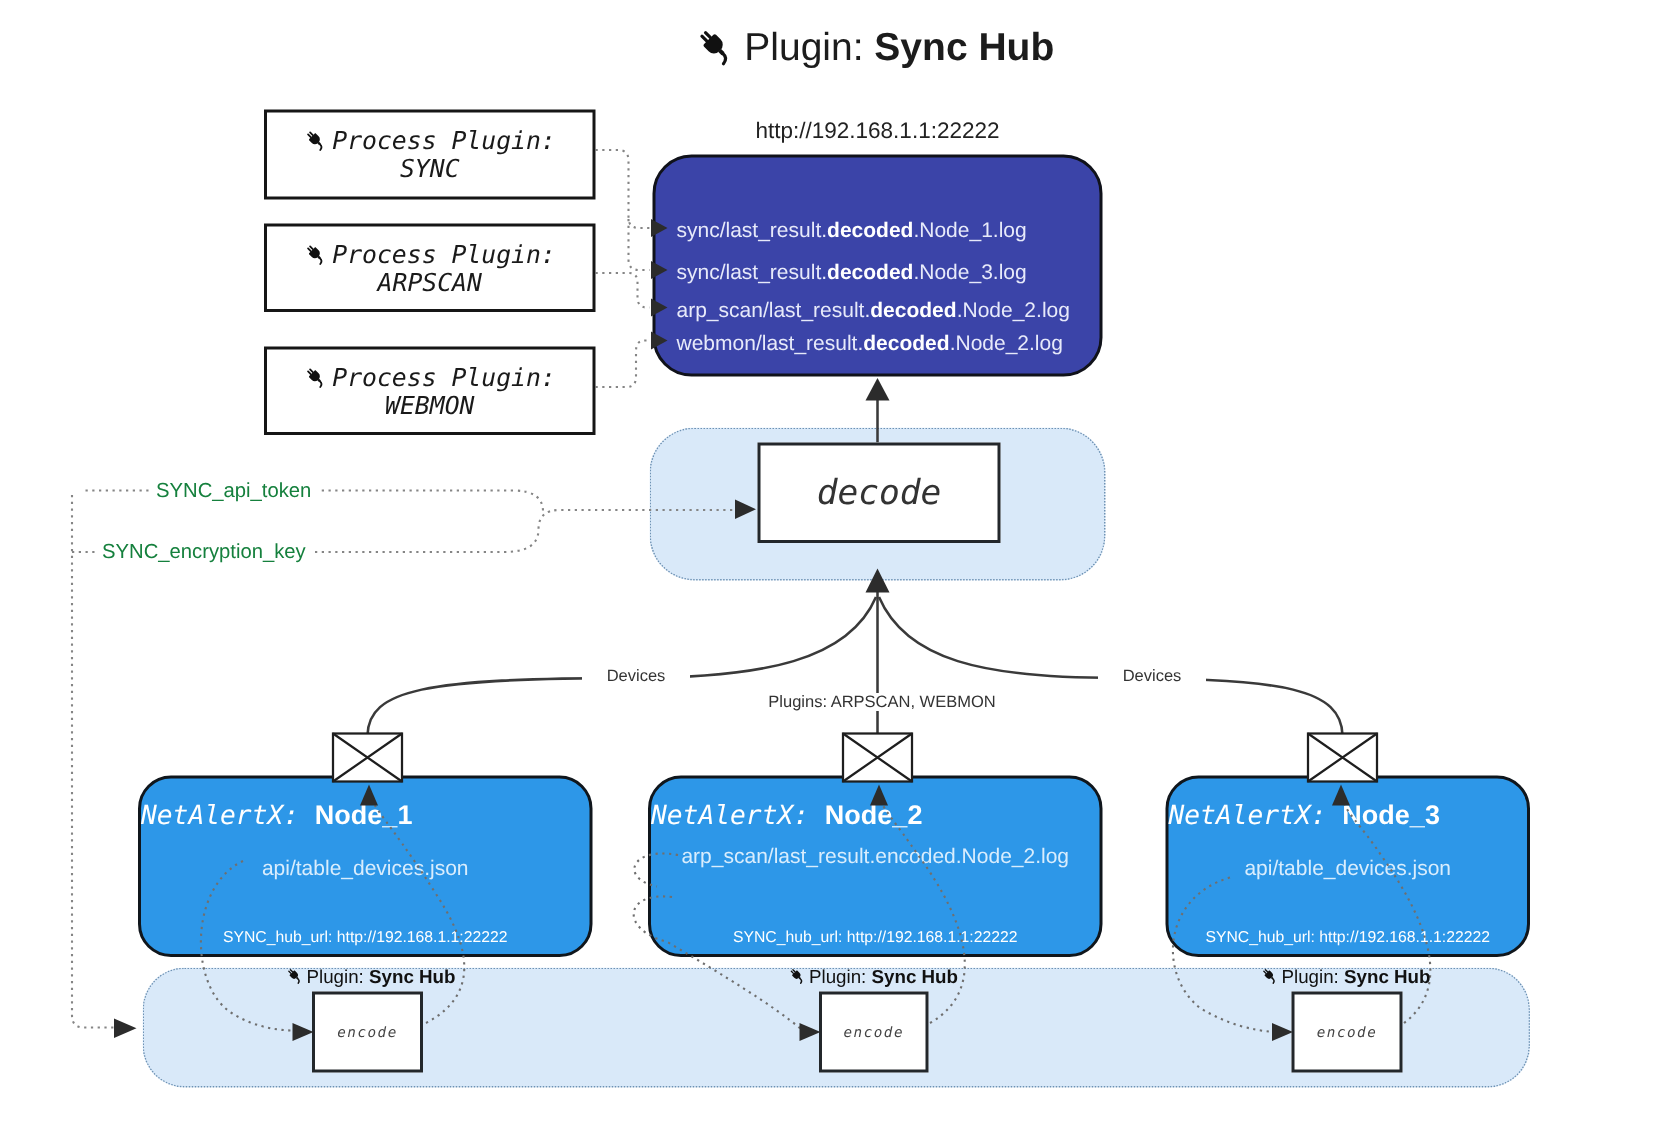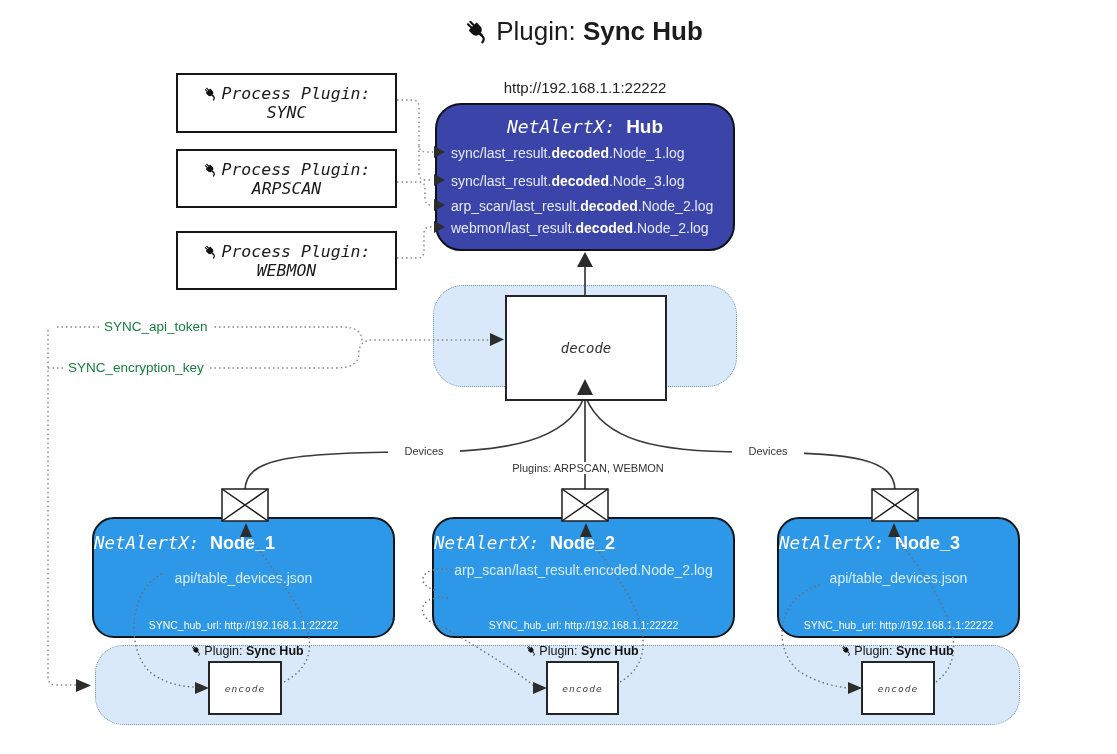--- a/index.html
+++ b/index.html
@@ -23,22 +23,22 @@
   
   #hub{left:435px;top:103px;width:300px;height:148px;background:var(--hub_fill,#3b44a8);
        border:2.5px solid #10121a;border-radius:26px;color:#fff;}
   #hub .htitle{position:absolute;left:0;top:11px;width:100%;text-align:center;}
   #hub .htitle .pre{font-size:18px;}
   #hub .htitle b{font-size:19px;font-weight:700;}
   .hlog{position:absolute;left:14px;font-size:14px;color:#e7eafa;white-space:nowrap;}
   .hlog b{font-weight:700;color:#fff;}
   #huburl{left:435px;top:79px;width:300px;text-align:center;font-size:15px;color:#222;z-index:5;}
   
-  #decodebox{left:505px;top:295px;width:162px;height:106px;background:#fff;border:2.5px solid #23272b;
-             display:flex;align-items:center;justify-content:center;font-size:14px;color:#333;}
+  #decodebox{left:505px;top:295px;width:162px;height:67px;background:#fff;border:2.5px solid #23272b;
+             display:flex;align-items:center;justify-content:center;font-size:23px;color:#333;}
   .ebox{top:661px;height:54px;background:#fff;border:2px solid #23272b;display:flex;align-items:center;
         justify-content:center;font-size:9.5px;letter-spacing:1px;color:#444;}
   
   .node{top:517px;height:121px;background:var(--node_fill,#2d97e8);border:2.5px solid #10161c;
         border-radius:22px;color:#fff;}
   .node .ntitle{position:absolute;left:0;top:14px;width:100%;text-align:left;}
   .node .ntitle .pre{font-size:17.5px;}
   .node .ntitle b{font-size:18px;font-weight:700;}
   .nfile{position:absolute;left:0;width:100%;text-align:center;font-size:14px;color:#d9edfd;white-space:nowrap;}
   .nurl{position:absolute;left:0;top:100px;width:100%;text-align:center;font-size:10.5px;color:#fff;}
@@ -120,21 +120,20 @@
             <path d="M8.6 6.8h7c.6 0 1 .4 1 1v3.4a4 4 0 0 1-4 4h-1a4 4 0 0 1-4-4V7.8c0-.6.4-1 1-1z"></path>
             <path d="M11 15h2.2v2.6H11z"></path>
             <path d="M12.1 17.6c.2 2.4-1.2 3.6-3.6 3.9" stroke="#111" stroke-width="1.7" fill="none" stroke-linecap="round"></path>
           </g>
         </svg><span>Process Plugin:</span></div>
     <div>WEBMON</div>
   </div>
 
   <div class="abs" id="huburl">http://192.168.1.1:22222</div>
   <div class="box" id="hub">
-    <div class="htitle"><span class="pre mono">NetAlertX: </span><b>Hub</b></div>
     <div class="hlog" style="top: 40px;"><span>sync/last_result.</span><b>decoded</b><span>.Node_1.log</span></div>
     <div class="hlog" style="top: 68px;"><span>sync/last_result.</span><b>decoded</b><span>.Node_3.log</span></div>
     <div class="hlog" style="top: 93px;"><span>arp_scan/last_result.</span><b>decoded</b><span>.Node_2.log</span></div>
     <div class="hlog" style="top: 115px;"><span>webmon/last_result.</span><b>decoded</b><span>.Node_2.log</span></div>
   </div>
   <style>#hub .hlog{top:auto;} </style>
 
   <div class="box mono" id="decodebox">
     <span>decode</span>
   </div>

